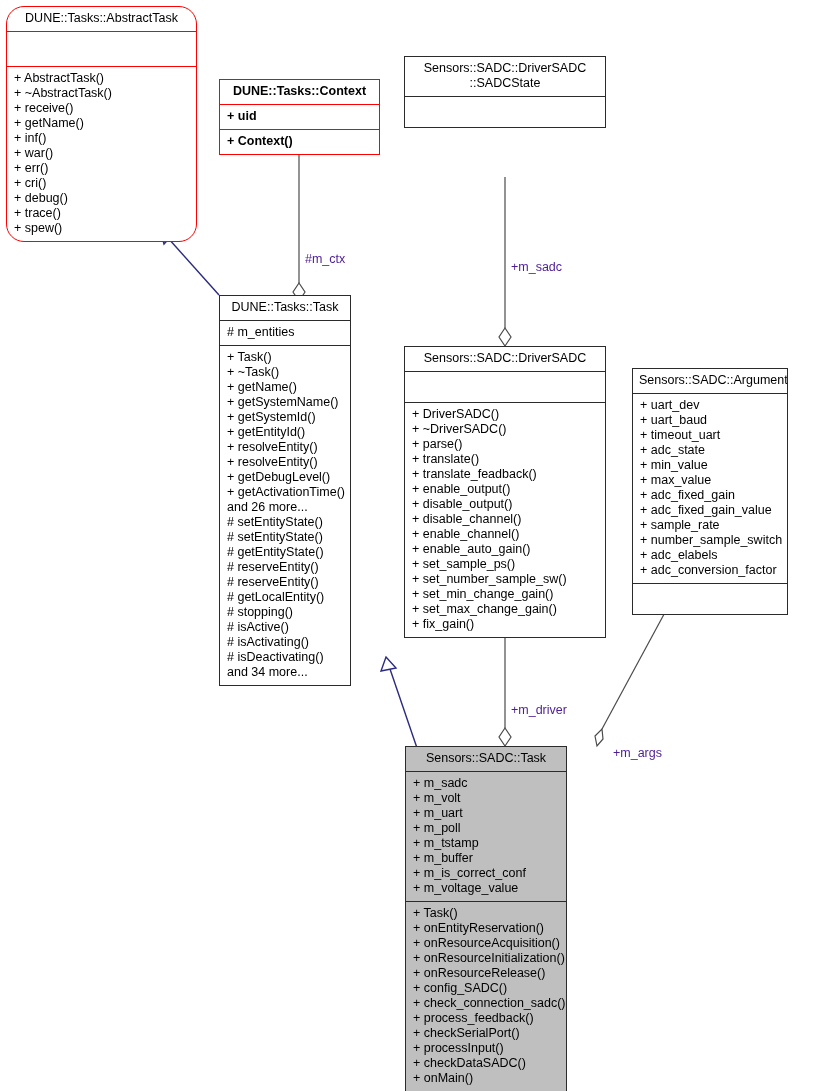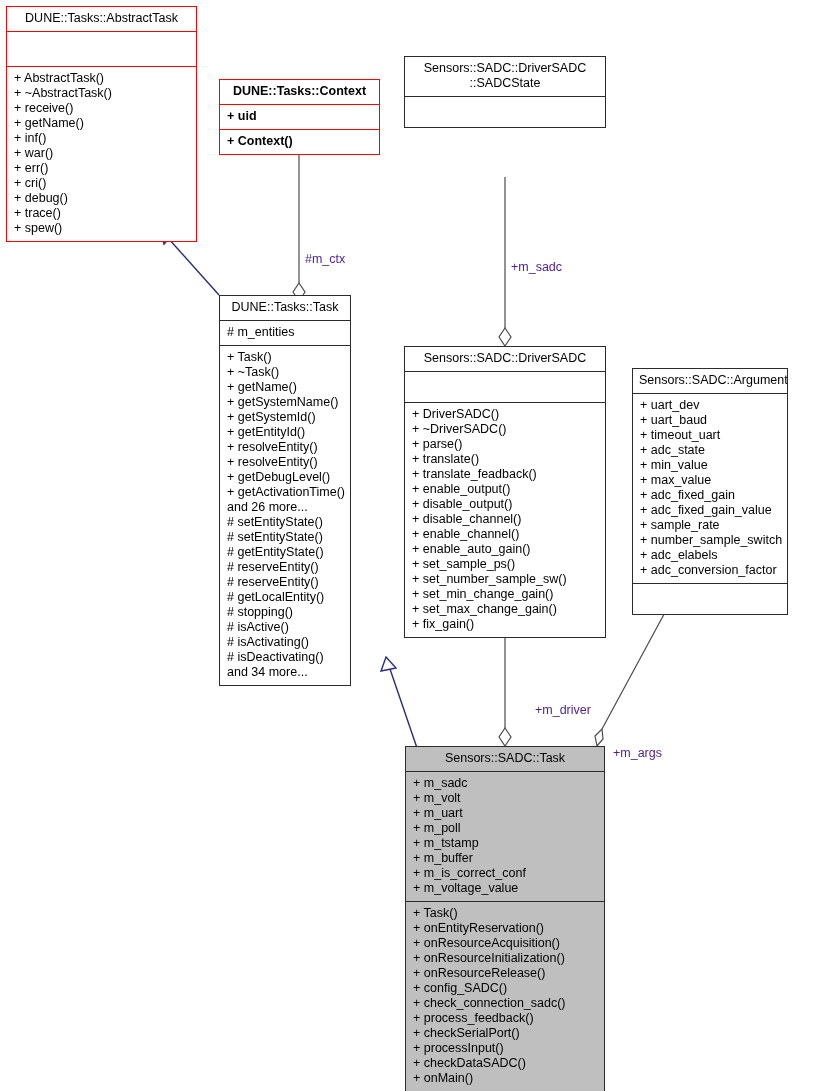--- a/index.html
+++ b/index.html
@@ -83,21 +83,21 @@
     <line x1="669" y1="605" x2="602" y2="729" stroke="#4a4a4a" stroke-width="1.2"></line>
     <polygon points="602,729 603,739 597,746 595,736" fill="#ffffff" stroke="#4a4a4a" stroke-width="1.2"></polygon>
 
     <line x1="219" y1="295" x2="168" y2="238" stroke="#2a2a80" stroke-width="1.4"></line>
     <polygon points="160,229 175,232 164,244" fill="#ffffff" stroke="#2a2a80" stroke-width="1.4"></polygon>
 
     <line x1="417" y1="748" x2="390" y2="669" stroke="#2a2a80" stroke-width="1.4"></line>
     <polygon points="386,657 396,668 381,671" fill="#ffffff" stroke="#2a2a80" stroke-width="1.4"></polygon>
   </svg>
 
-  <div class="uml-box red" style="left:6px; top:6px; width:191px;">
+  <div class="uml-box red" style="left:6px; top:6px; width:191px;border-radius:18px;">
     <div class="uml-title">DUNE::Tasks::AbstractTask</div>
     <div class="uml-compartment empty" style="height:26px;"></div>
     <div class="uml-compartment last">
       <div class="uml-row">+ AbstractTask()</div>
       <div class="uml-row">+ ~AbstractTask()</div>
       <div class="uml-row">+ receive()</div>
       <div class="uml-row">+ getName()</div>
       <div class="uml-row">+ inf()</div>
       <div class="uml-row">+ war()</div>
       <div class="uml-row">+ err()</div>
@@ -189,21 +189,21 @@
       <div class="uml-row">+ adc_fixed_gain</div>
       <div class="uml-row">+ adc_fixed_gain_value</div>
       <div class="uml-row">+ sample_rate</div>
       <div class="uml-row">+ number_sample_switch</div>
       <div class="uml-row">+ adc_elabels</div>
       <div class="uml-row">+ adc_conversion_factor</div>
     </div>
     <div class="uml-compartment last empty" style="height:22px;"></div>
   </div>
 
-  <div class="uml-box filled" style="left:405px; top:746px; width:200px;">
+  <div class="uml-box filled" style="left:405px; top:746px; width:162px;">
     <div class="uml-title">Sensors::SADC::Task</div>
     <div class="uml-compartment">
       <div class="uml-row">+ m_sadc</div>
       <div class="uml-row">+ m_volt</div>
       <div class="uml-row">+ m_uart</div>
       <div class="uml-row">+ m_poll</div>
       <div class="uml-row">+ m_tstamp</div>
       <div class="uml-row">+ m_buffer</div>
       <div class="uml-row">+ m_is_correct_conf</div>
       <div class="uml-row">+ m_voltage_value</div>
@@ -219,16 +219,16 @@
       <div class="uml-row">+ process_feedback()</div>
       <div class="uml-row">+ checkSerialPort()</div>
       <div class="uml-row">+ processInput()</div>
       <div class="uml-row">+ checkDataSADC()</div>
       <div class="uml-row">+ onMain()</div>
     </div>
   </div>
 
   <div class="edge-label" style="left:305px; top:252px;">#m_ctx</div>
   <div class="edge-label" style="left:511px; top:260px;">+m_sadc</div>
-  <div class="edge-label" style="left:535px; top:703px;">+m_driver</div>
+  <div class="edge-label" style="left:511px; top:703px;">+m_driver</div>
   <div class="edge-label" style="left:613px; top:730px;margin-top:16px;">+m_args</div>
 
 </div>
 
 </body></html>

